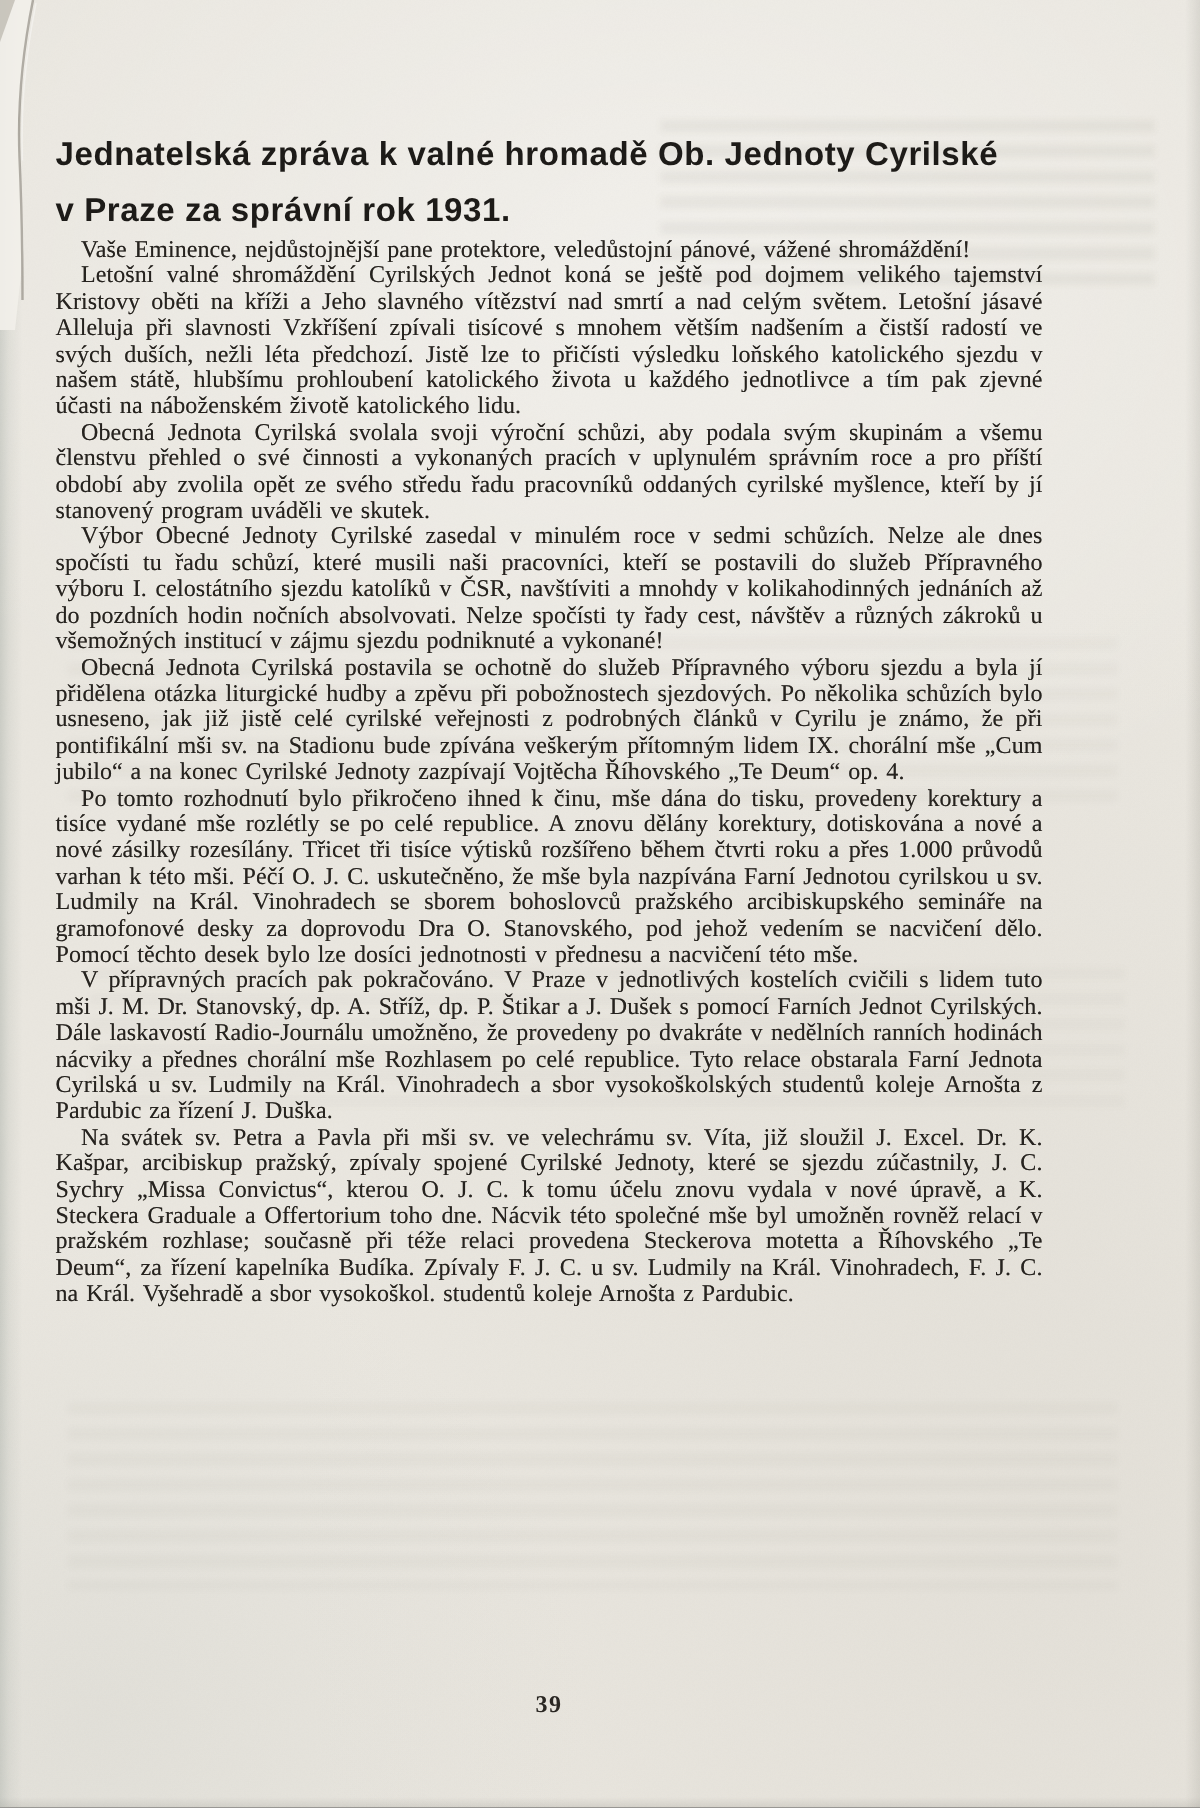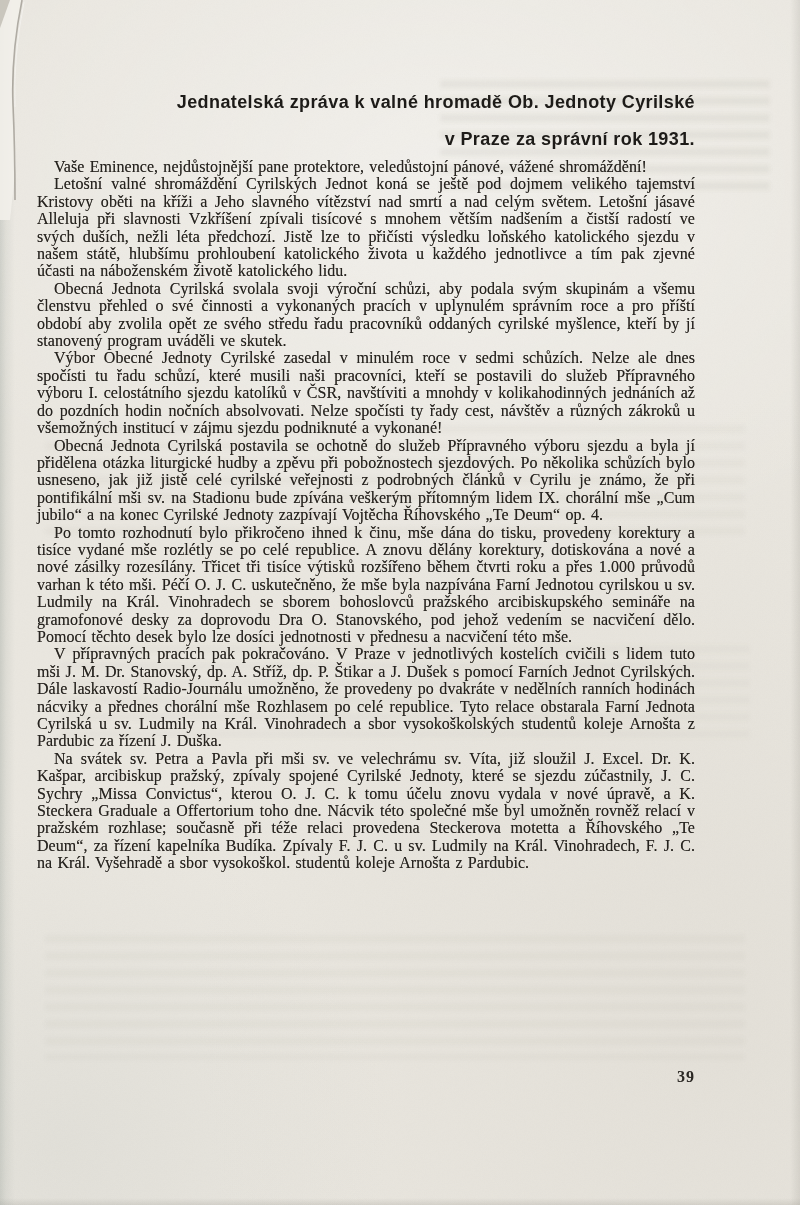--- a/index.html
+++ b/index.html
@@ -37,25 +37,24 @@
 
   .content {
     position: absolute;
     left: 37px;
     top: 84px;
     width: 658px;
   }
   .title {
     font-family: "Liberation Sans", sans-serif;
     font-weight: 700;
-    font-size: 18px;
+    font-size: 22px;
     line-height: 37px;
     letter-spacing: 0.4px;
     color: #1d1b18;
-    text-align: right;
   }
   .subtitle {
     margin: 13px 0 0 0;
     font-size: 17px;
     line-height: 20px;
     color: #2a2723;
   }
   .body-text {
     font-size: 16px;
     line-height: 17.4px;
@@ -64,23 +63,23 @@
     -webkit-hyphens: auto;
     word-spacing: 1.2px;
     letter-spacing: 0.05px;
     color: #26231f;
     text-shadow: 0 0 0.4px rgba(45,40,34,0.55);
   }
   .body-text p { margin: 0; text-indent: 17px; }
   .page-number {
     position: absolute;
     left: 37px;
-    top: 1068px;
+    top: 1128px;
     width: 658px;
-    text-align: right;
+    text-align: center;
     font-size: 16px;
     font-weight: 700;
     letter-spacing: 1px;
     color: #2a2723;
   }
 </style>
 </head>
 <body>
 
 <div class="scan">

